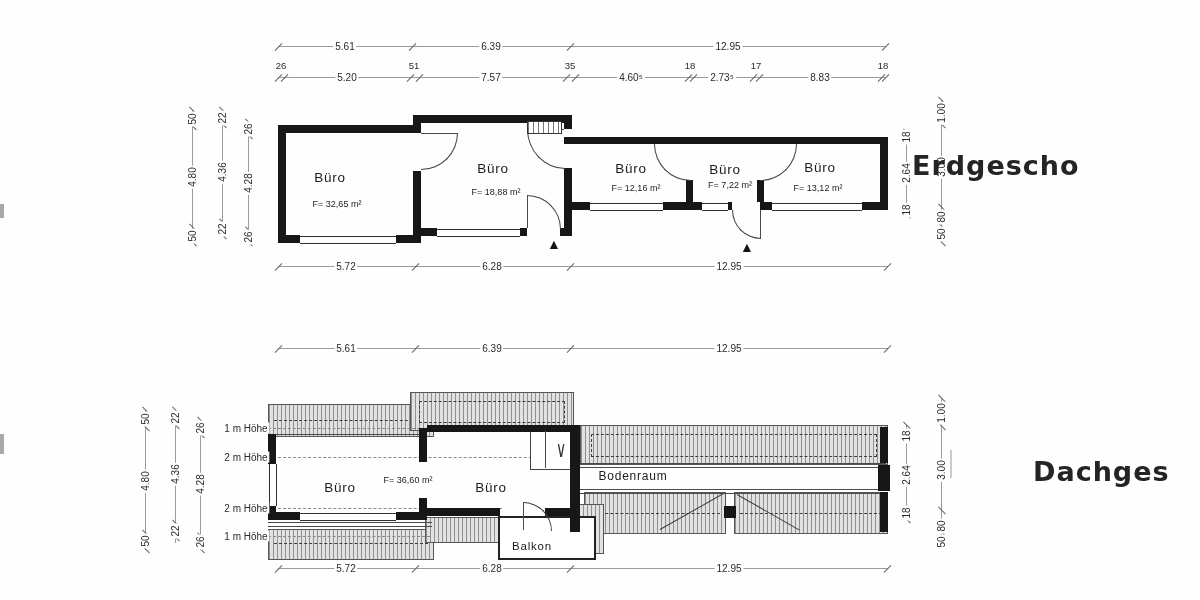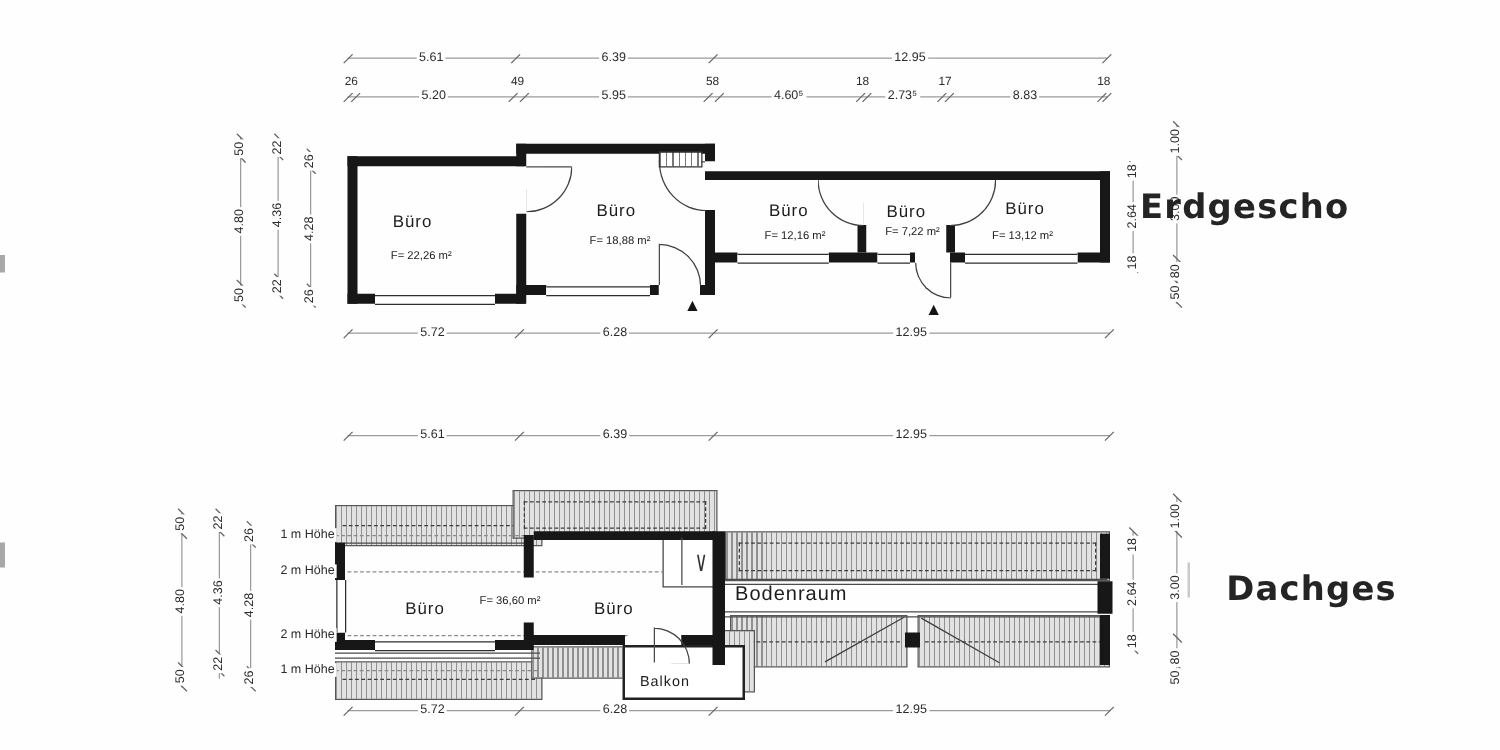--- a/index.html
+++ b/index.html
@@ -63,27 +63,27 @@
     <i style="left: 288px;"></i>
     <i style="left: 297px;"></i>
     <i style="left: 410px;"></i>
     <i style="left: 415px;"></i>
     <i style="left: 475px;"></i>
     <i style="left: 481px;"></i>
     <i style="left: 603px;"></i>
     <i style="left: 607px;"></i>
   </div>
 <span class="lab slab" style="left:281px;top:66px">26</span>
-<span class="lab slab" style="left:414px;top:66px">49</span>
-<span class="lab slab" style="left:570px;top:66px">58</span>
+<span class="lab slab" style="left:414px;top:66px">51</span>
+<span class="lab slab" style="left:570px;top:66px">35</span>
 <span class="lab slab" style="left:690px;top:66px">18</span>
 <span class="lab slab" style="left:756px;top:66px">17</span>
 <span class="lab slab" style="left:883px;top:66px">18</span>
 <span class="lab" style="left:347px;top:77px">5.20</span>
-<span class="lab" style="left:491px;top:77px">5.95</span>
+<span class="lab" style="left:491px;top:77px">7.57</span>
 <span class="lab" style="left:631px;top:77px">4.60⁵</span>
 <span class="lab" style="left:722px;top:77px">2.73⁵</span>
 <span class="lab" style="left:820px;top:77px">8.83</span>
 
 <div class="dim-v" style="left:192px;top:110px;height:133px">
     <i style="top: 0px;"></i>
     <i style="top: 16px;"></i>
     <i style="top: 117px;"></i>
     <i style="top: 132px;"></i>
   </div>
@@ -175,21 +175,21 @@
 <div class="tl" style="left:527px;top:195px;width:1px;height:33px"></div>
 <div class="arc bl" style="left:654px;top:144px;width:36px;height:36px"></div>
 <div class="arc br" style="left:760px;top:144px;width:36px;height:36px"></div>
 <div class="arc bl" style="left:732px;top:210px;width:28px;height:28px"></div>
 <div class="tl" style="left:760px;top:210px;width:1px;height:28px"></div>
 <span class="tri" style="left:554px;top:237px">▲</span>
 <span class="tri" style="left:747px;top:240px">▲</span>
 <div class="radiator" style="left:527px;top:121px;width:33px;height:11px"></div>
 
 <span class="room-label" style="left:330px;top:177px">Büro</span>
-<span class="area-label" style="left:337px;top:204px">F= 22,26 m²</span>
+<span class="area-label" style="left:337px;top:204px">F= 32,65 m²</span>
 <span class="room-label" style="left:493px;top:168px">Büro</span>
 <span class="area-label" style="left:496px;top:192px">F= 18,88 m²</span>
 <span class="room-label" style="left:631px;top:168px">Büro</span>
 <span class="area-label" style="left:636px;top:188px">F= 12,16 m²</span>
 <span class="room-label" style="left:725px;top:169px">Büro</span>
 <span class="area-label" style="left:730px;top:185px">F= 7,22 m²</span>
 <span class="room-label" style="left:820px;top:167px">Büro</span>
 <span class="area-label" style="left:818px;top:188px">F= 13,12 m²</span>
 <div class="floor-title" style="left:912px;top:150px">Erdgescho</div>
 
@@ -290,23 +290,23 @@
 <div class="arc tr" style="left:523px;top:502px;width:28px;height:28px"></div>
 <div class="tl" style="left:523px;top:502px;width:1px;height:28px"></div>
 <div class="balkon" style="left:498px;top:516px;width:94px;height:40px"></div>
 <div class="stair" style="left:530px;top:430px;width:42px;height:38px"></div>
 <div class="tl" style="left:545px;top:430px;width:1px;height:38px"></div>
 <span class="chev" style="left:561px;top:449px">∨</span>
 
 <span class="room-label" style="left:340px;top:487px">Büro</span>
 <span class="area-label" style="left:408px;top:480px">F= 36,60 m²</span>
 <span class="room-label" style="left:491px;top:487px">Büro</span>
-<span class="room-label" style="left:633px;top:476px;font-size:16px">Bodenraum</span>
+<span class="room-label" style="left:633px;top:476px;font-size:12px">Bodenraum</span>
 <span class="room-label" style="left:532px;top:546px;font-size:11.5px;z-index:5">Balkon</span>
-<div class="floor-title" style="left:981px;top:456px">Dachges</div>
+<div class="floor-title" style="left:1033px;top:456px">Dachges</div>
 
 <div class="dim-v" style="left:906px;top:425px;height:95px">
     <i style="top: 0px;"></i>
     <i style="top: 8px;"></i>
     <i style="top: 87px;"></i>
     <i style="top: 94px;"></i>
   </div>
 <span class="lab vlab" style="left:906px;top:436px">18</span>
 <span class="lab vlab" style="left:906px;top:475px">2.64</span>
 <span class="lab vlab" style="left:906px;top:513px">18</span>

